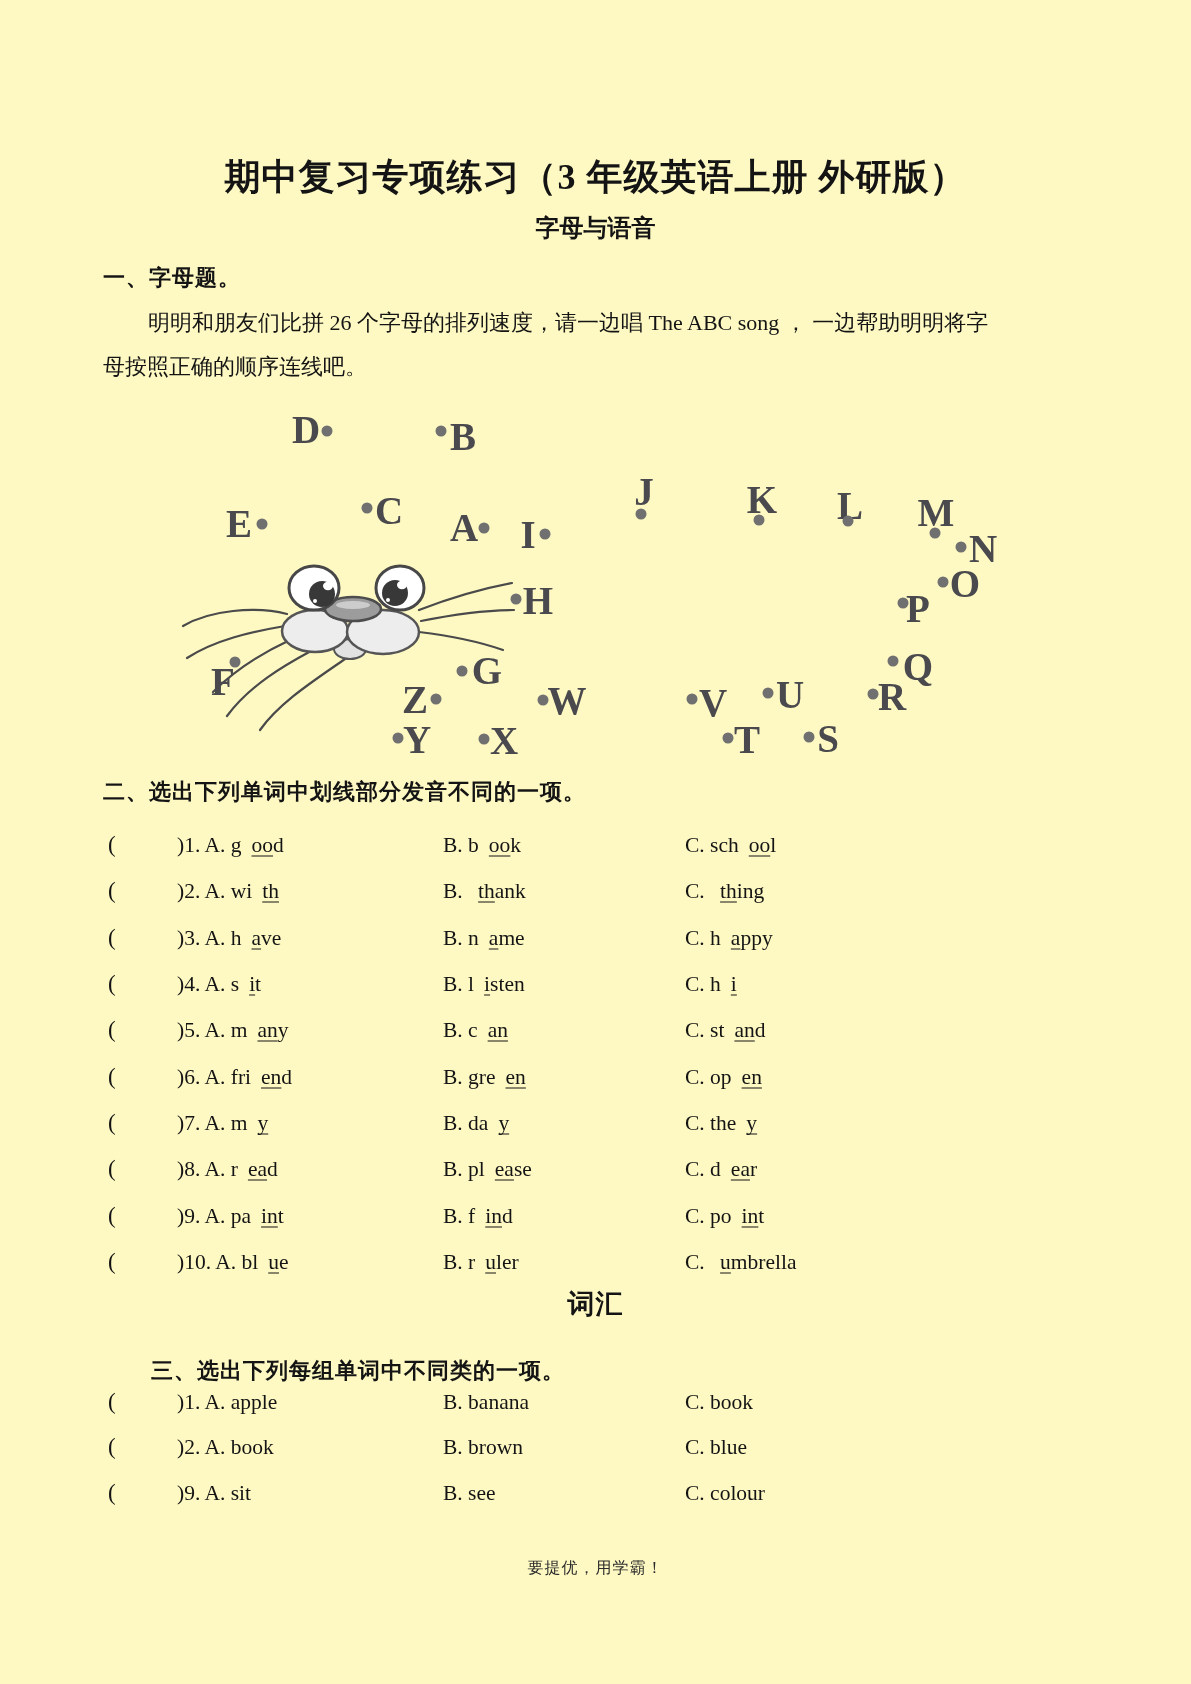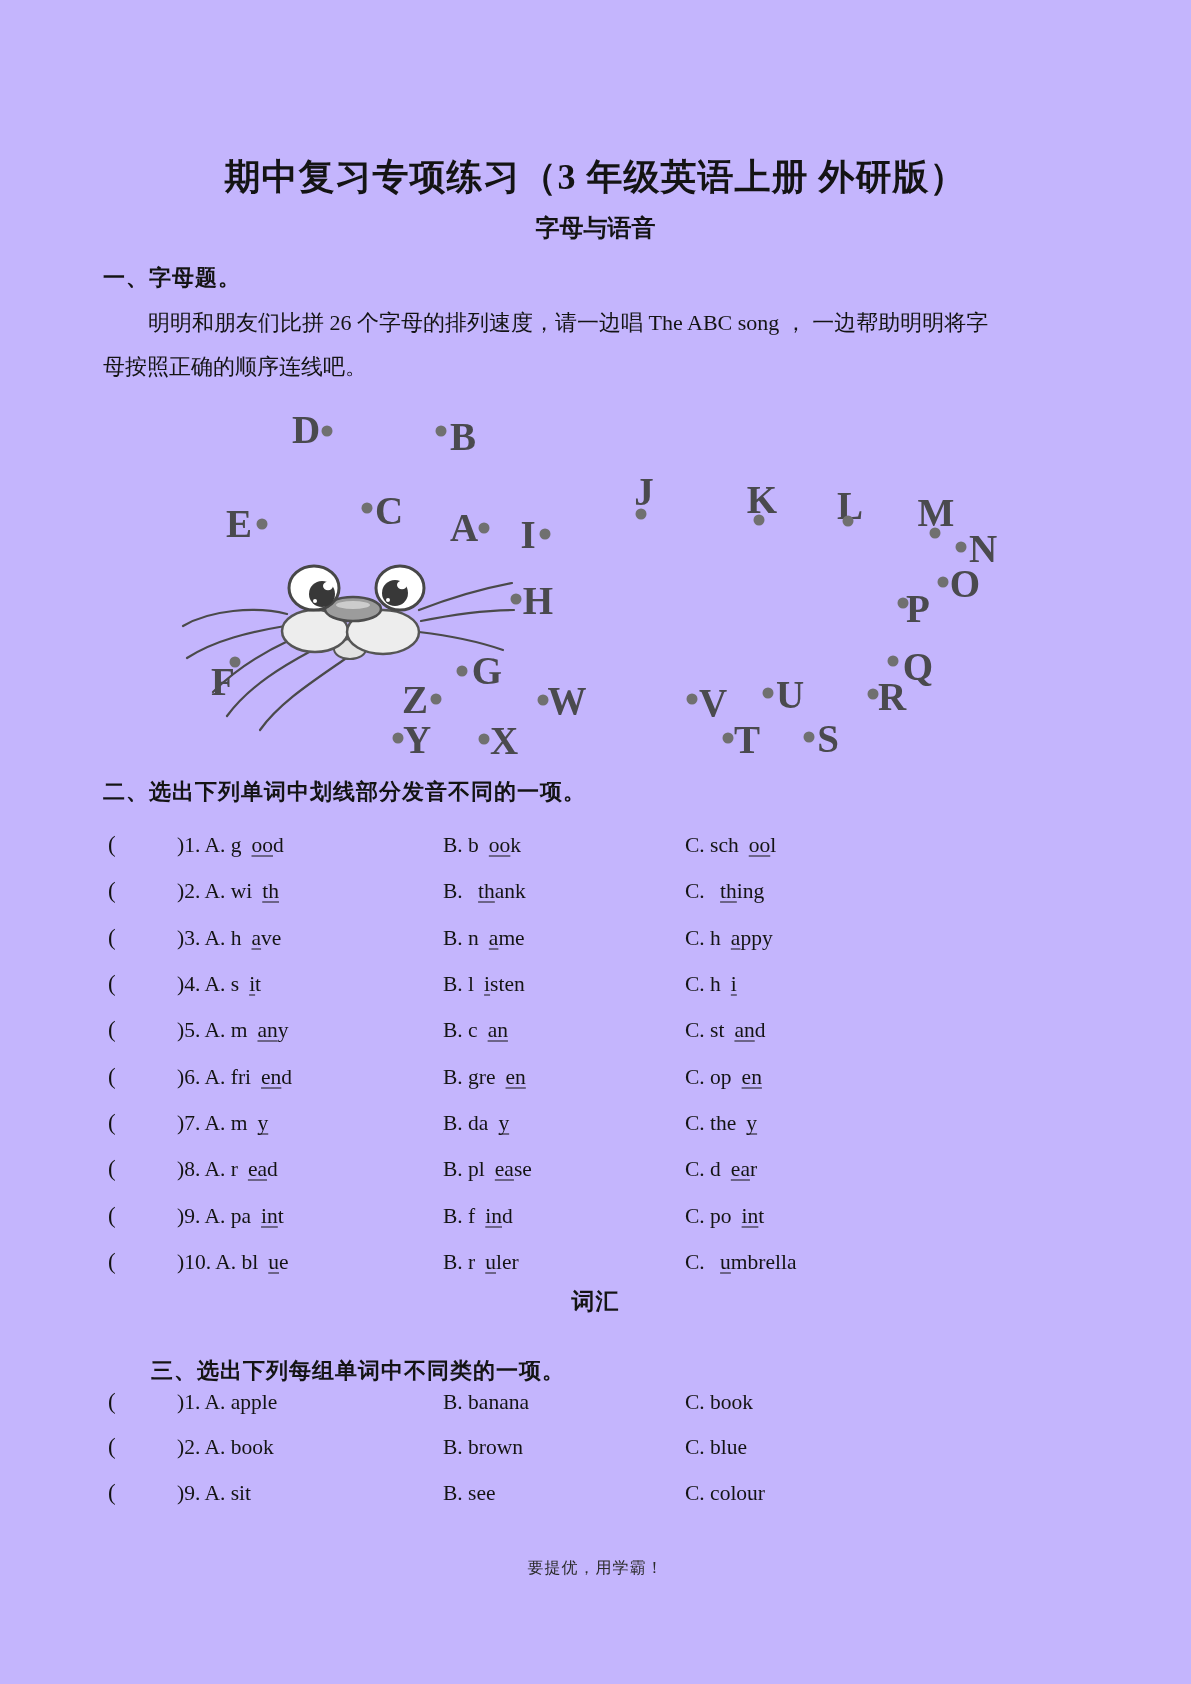--- a/index.html
+++ b/index.html
@@ -1,33 +1,33 @@
 <!DOCTYPE html>
 <html><head>
 <meta charset="utf-8">
 <style>
   * { margin:0; padding:0; box-sizing:border-box; }
   html,body { background:#ffffff; }
   #page {
-    position:relative; width:1191px; height:1684px; background:#c4b5fd;
+    position:relative; width:1191px; height:1684px; background:#fef9c3;
     font-family:"Liberation Serif","DejaVu Serif",serif; color:#141414;
     overflow:hidden;
   }
   .centered { position:absolute; left:0; width:100%; text-align:center; }
   #page-title { top:153px; font-size:36px; font-weight:700; letter-spacing:1px; }
   #page-subtitle { top:212px; font-size:24px; font-weight:700;
     font-family:"Liberation Serif","DejaVu Serif",serif; }
   .sec-heading {
     position:absolute; left:103px; font-size:22px; font-weight:700;
     font-family:"Liberation Sans","DejaVu Sans",sans-serif; letter-spacing:1px;
   }
   #section1-heading { top:263px; }
   #section2-heading { top:777px; }
   #section3-heading { top:1356px;margin-left:48px; }
-  #vocab-heading { top:1286px; font-size:23px; font-weight:700;
+  #vocab-heading { top:1286px; font-size:27px; font-weight:700;
     font-family:"Liberation Sans","DejaVu Sans",sans-serif; letter-spacing:1px; }
   #intro { position:absolute; left:103px; top:301px; width:920px;
     font-size:22px; line-height:44px; }
   #intro .indent { padding-left:45px; }
   
   #puzzle { position:absolute; left:0; top:0; width:100%; height:100%; }
   .pz-letter {
     position:absolute; transform:translate(-50%,-50%);
     font-family:"Liberation Serif","DejaVu Serif",serif;
     font-size:39px; font-weight:700; color:#4a4a4e; line-height:1;

